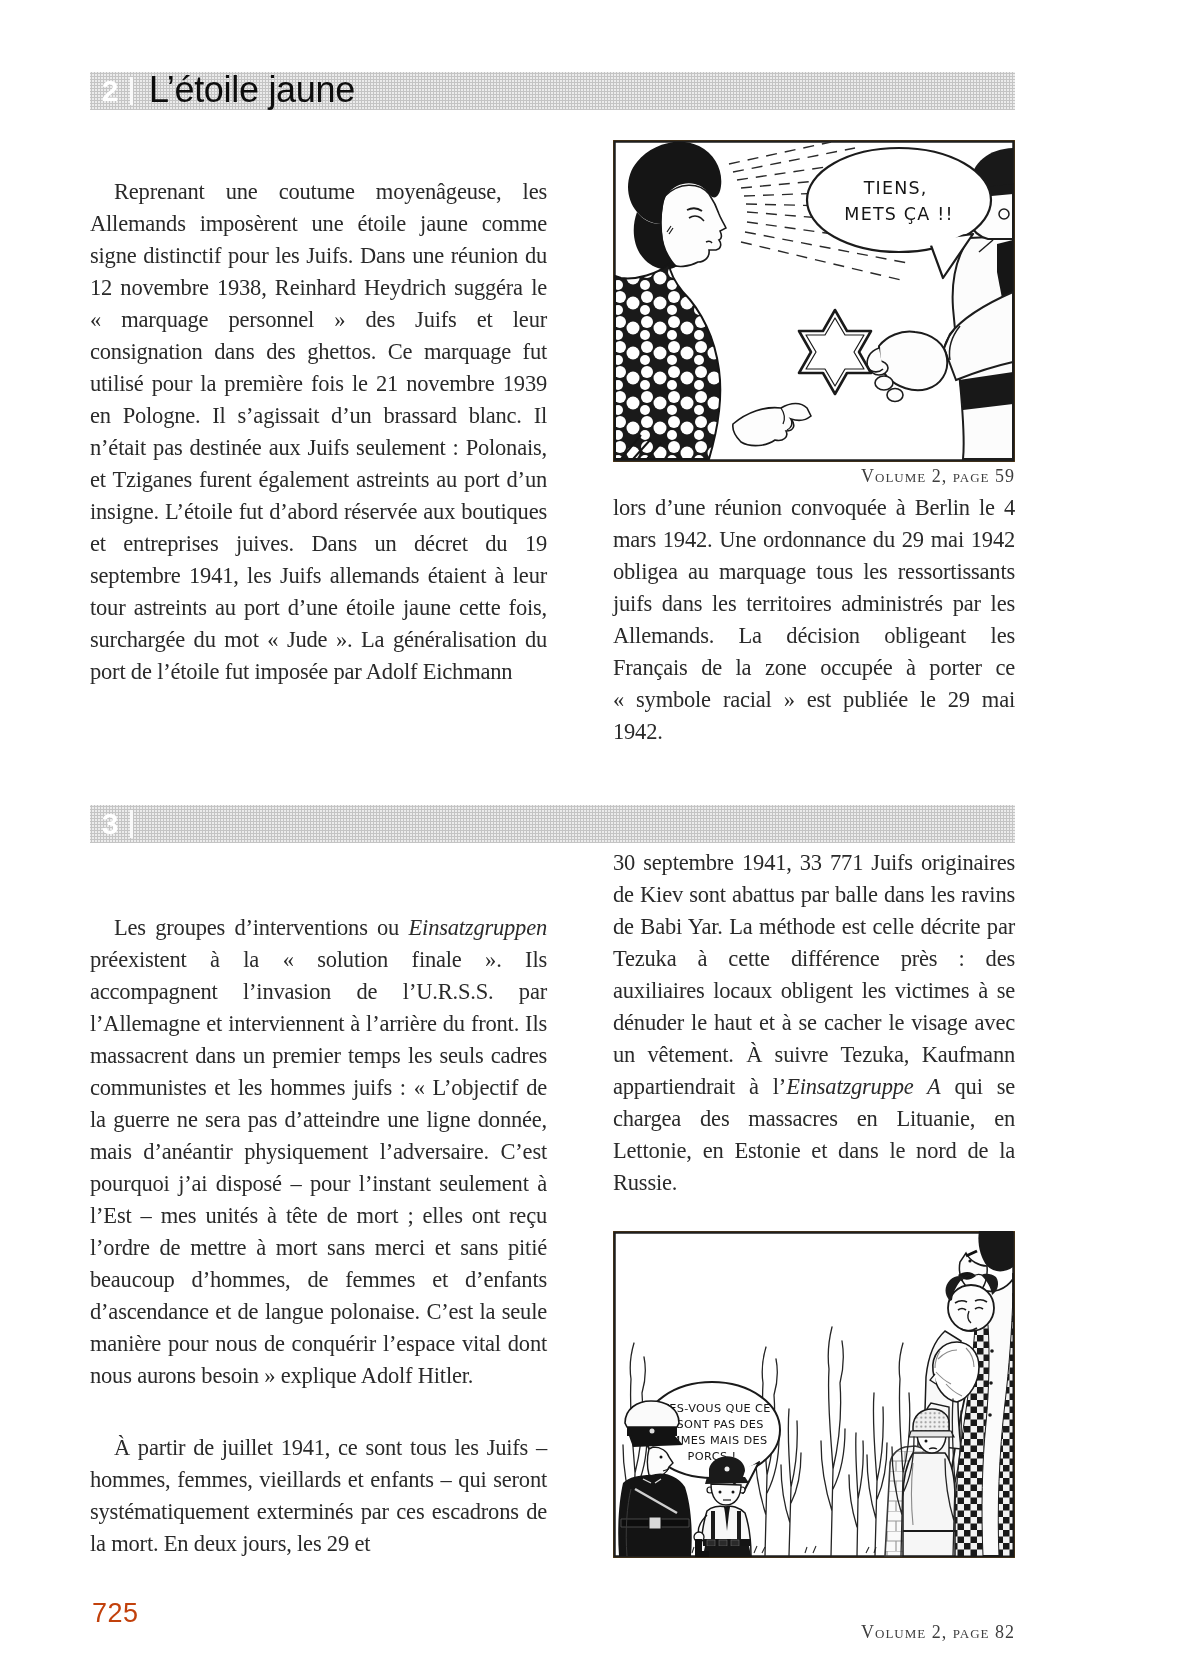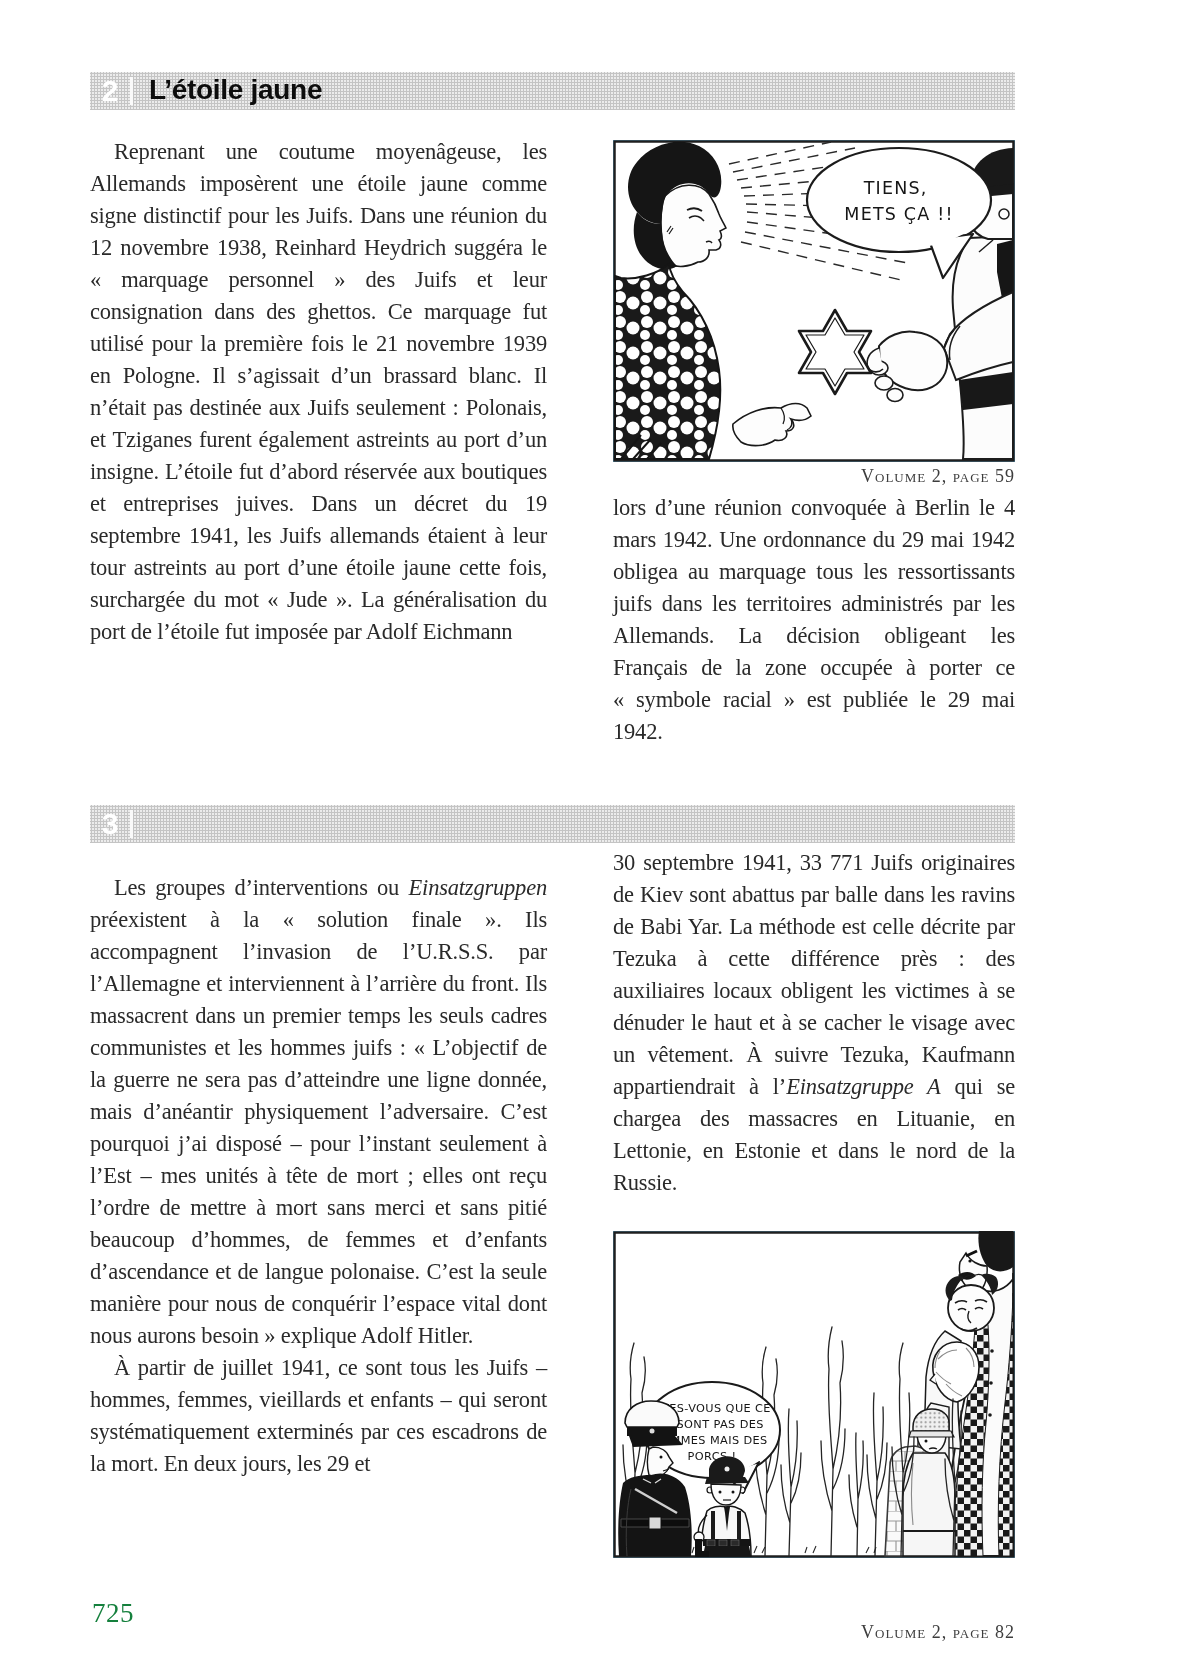--- a/index.html
+++ b/index.html
@@ -8,42 +8,42 @@
 
   
   .section-bar{position:absolute;left:90px;width:925px;height:38px;
     background-color:#ececec;
     background-image:radial-gradient(circle,#c4c4c4 1px,rgba(0,0,0,0) 1.15px);
     background-size:3px 3px;
     display:flex;align-items:center;}
   .section-number{width:40px;text-align:center;color:#ffffff;
     font-family:"Liberation Sans",sans-serif;font-weight:700;font-size:30px;line-height:38px;}
   .section-sep{width:3px;height:28px;background:#fafafa;margin-right:16px;}
-  .section-title{font-family:"Liberation Sans",sans-serif;font-weight:700;font-size:28px;
+  .section-title{font-family:"Liberation Sans",sans-serif;font-weight:400;font-size:36px;
     color:#0d0d0d;letter-spacing:-0.3px;padding-bottom:2px;}
 
   
   .body-text{margin:0;font-size:22.5px;line-height:32px;text-align:justify;
     letter-spacing:-0.2px;color:#2a2a2a;hyphens:auto;-webkit-hyphens:auto;}
-  .indent{text-indent:24px;}
+  .indent{text-indent:24px;margin-top:40px;}
   .col-left{position:absolute;left:90px;width:457px;}
   .col-right{position:absolute;left:613px;width:402px;}
   .body-text i{}
 
   
-  .panel{position:absolute;left:613px;width:402px;background:#7dd3fc;}
+  .panel{position:absolute;left:613px;width:402px;background:#a16207;}
   .panel svg{display:block;width:100%;height:100%;}
   .caption{position:absolute;left:613px;width:402px;text-align:right;
     font-family:"Liberation Serif",serif;font-variant:small-caps;font-size:18px;
     letter-spacing:1px;color:#3d3d3d;padding-right:2px;}
 
   .bubble-text{font-family:"DejaVu Sans",sans-serif;fill:#161616;}
 
   .page-number{position:absolute;left:92px;top:1598px;
-    font-family:Liberation Serif, serif;font-size:27px;color:#15803d;letter-spacing:0.5px;}
+    font-family:Liberation Sans, sans-serif;font-size:27px;color:#c2410c;letter-spacing:0.5px;}
 </style>
 </head>
 <body>
 
 <div class="page">
 
   <div class="section-bar" style="top:72px;">
     <div class="section-number">2</div>
     <div class="section-sep"></div>
     <div class="section-title">L’étoile jaune</div>

